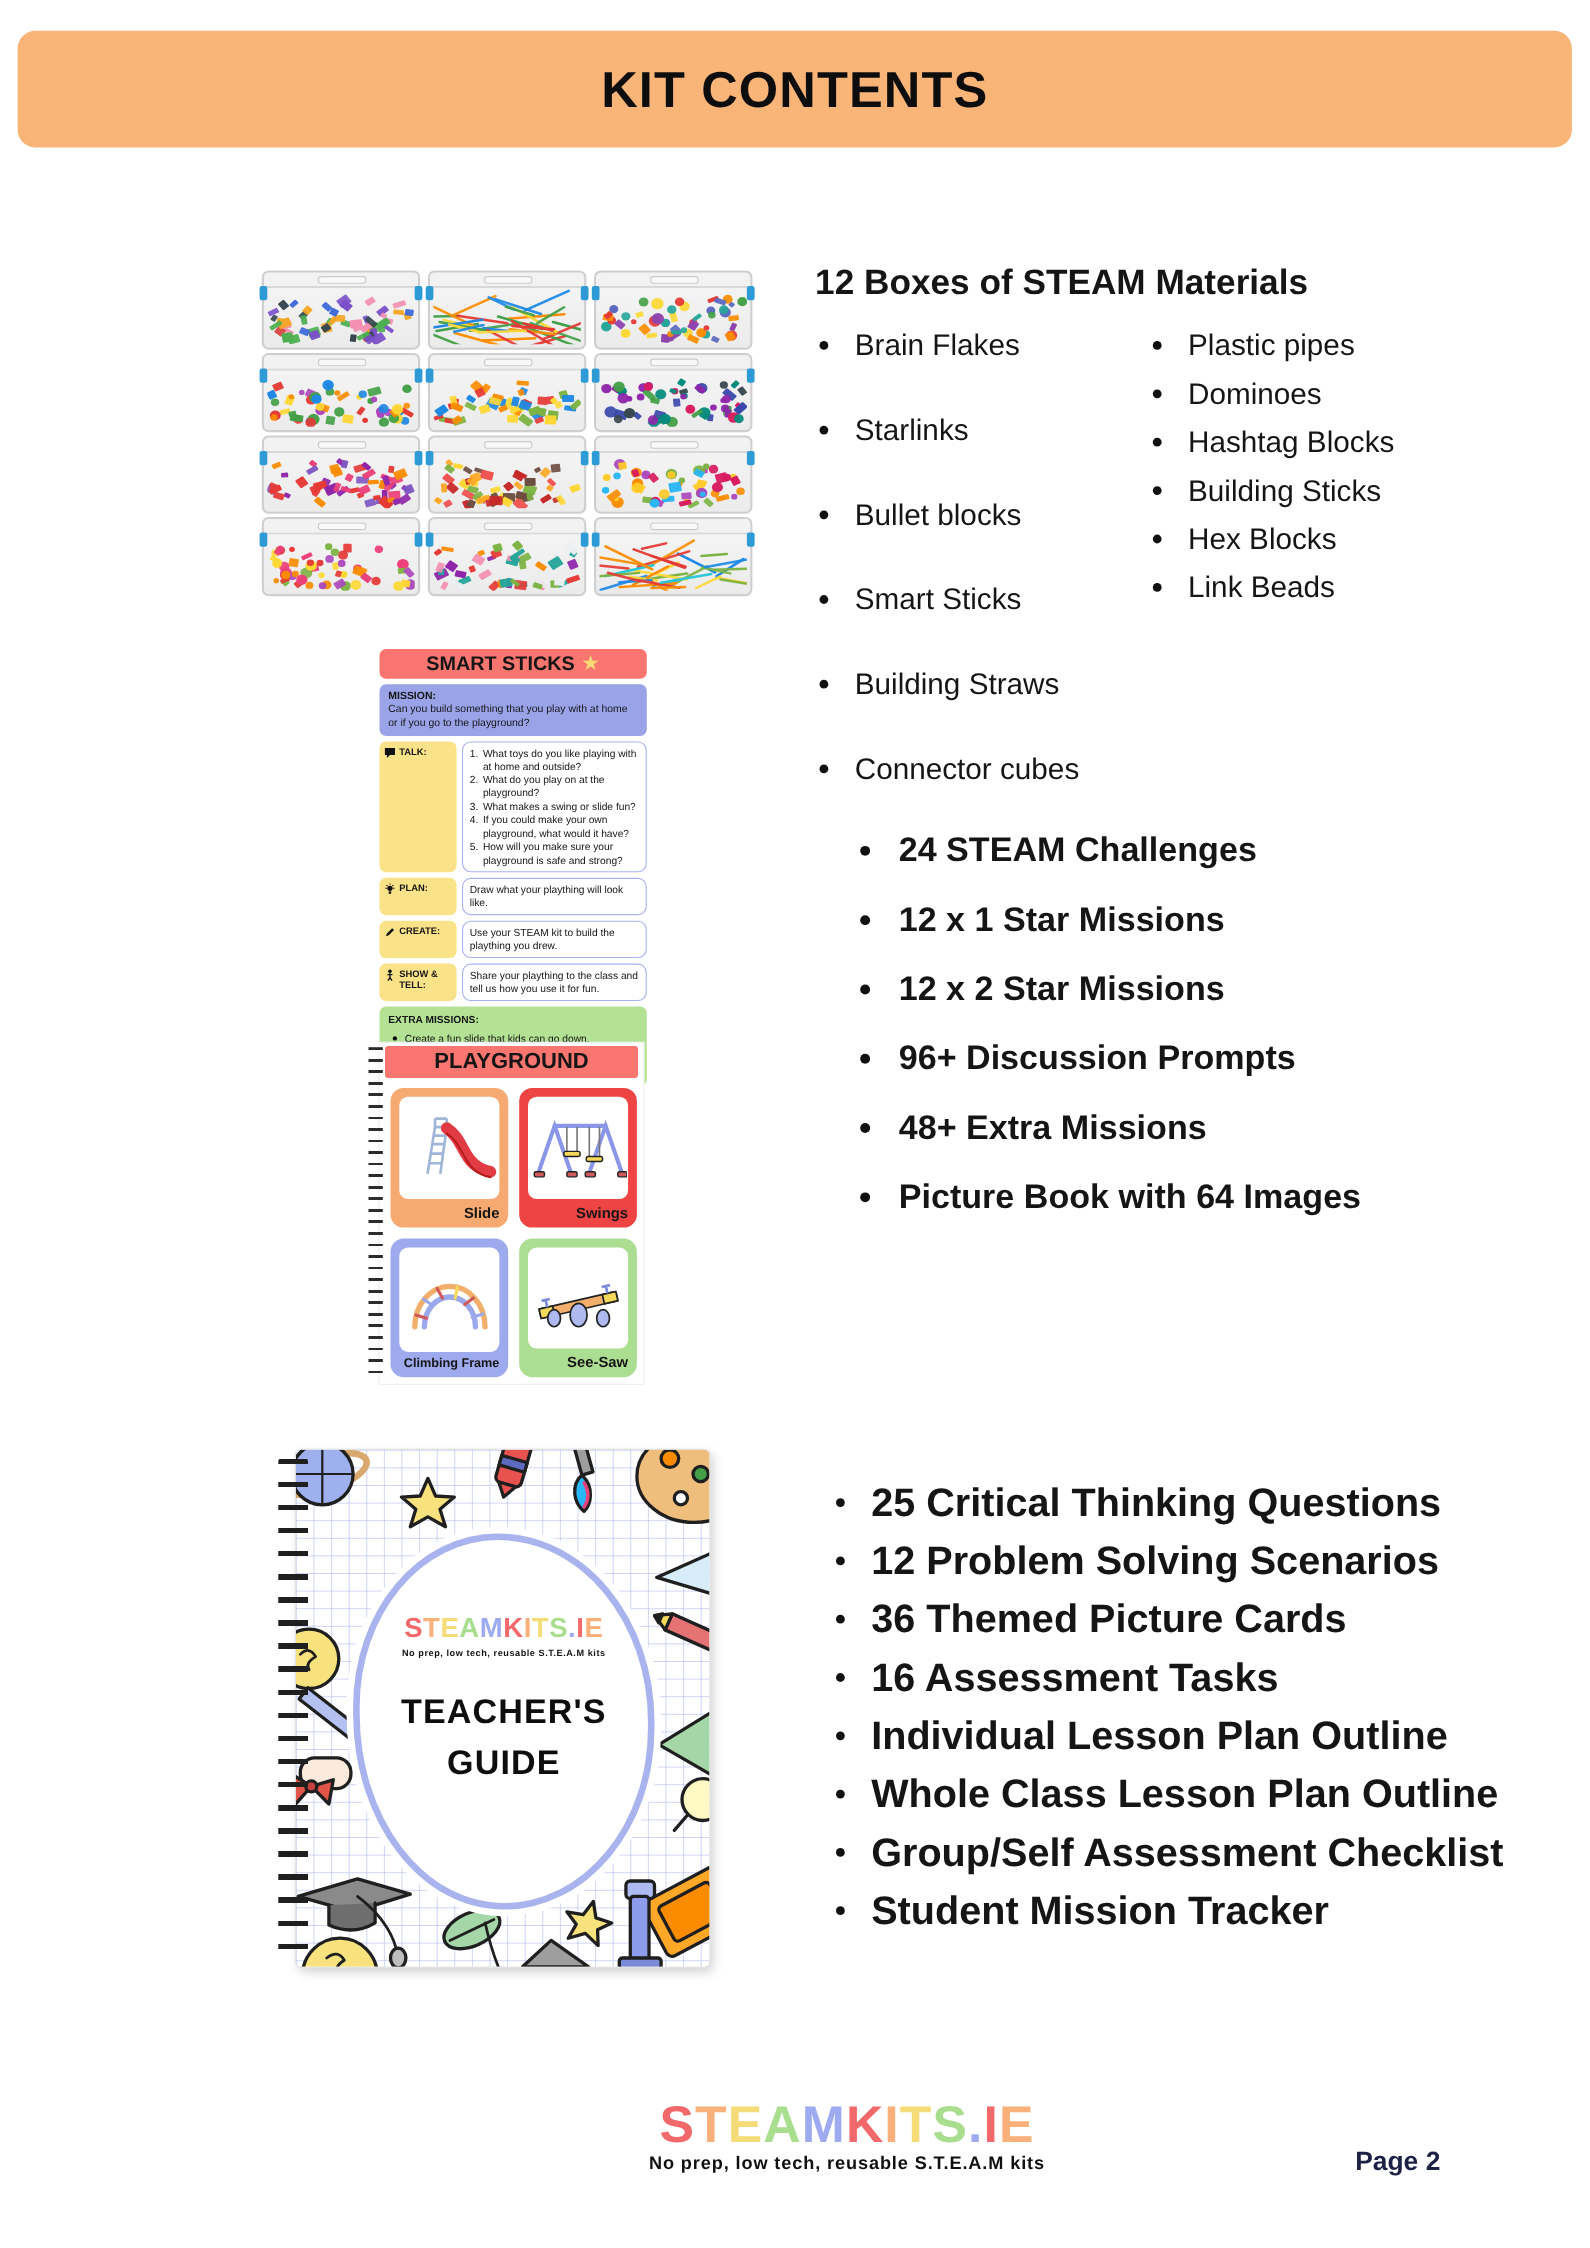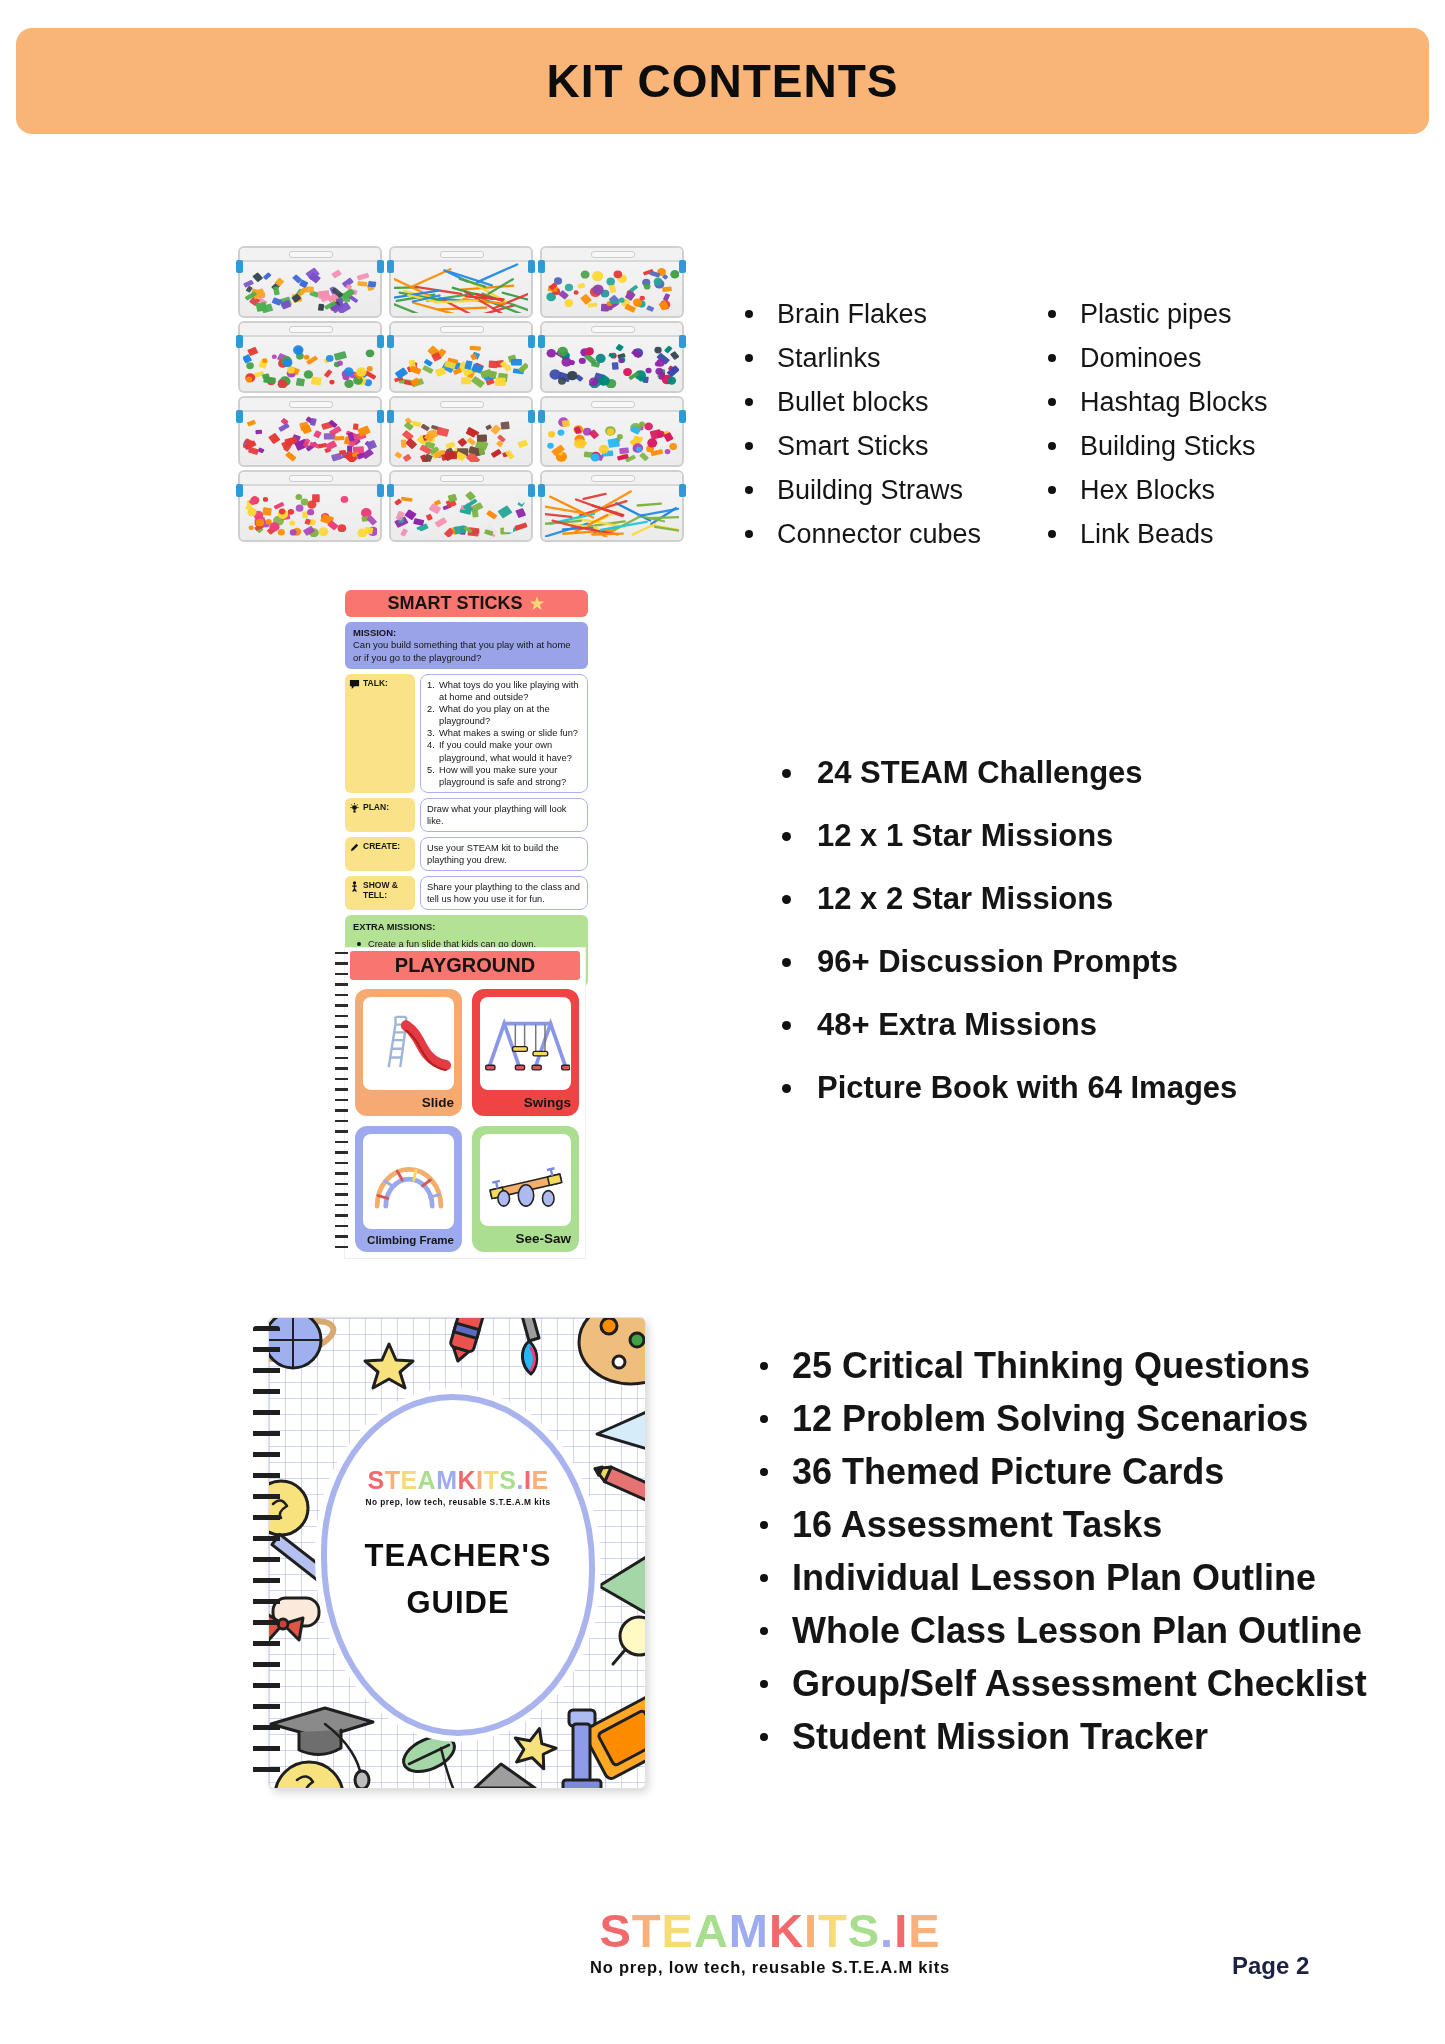--- a/index.html
+++ b/index.html
@@ -21,21 +21,21 @@
                border-bottom:2px solid #d8d8d8;border-radius:4px 4px 0 0;}
   .kitbox .handle{position:absolute;left:50%;top:3px;width:42px;height:5px;margin-left:-21px;
                   border:1.5px solid #cccccc;border-radius:3px;background:#f8f8f8;}
   .kitbox .clip{position:absolute;top:12px;width:7px;height:13px;background:#2E9BD6;border-radius:2px;}
   .kitbox .clip.l{left:-4px;} .kitbox .clip.r{right:-4px;}
   .kitbox svg{position:absolute;left:3px;right:3px;top:14px;bottom:3px;width:calc(100% - 6px);height:calc(100% - 17px);}
 
   
   .s1-heading{position:absolute;left:741px;top:238px;font-size:32px;font-weight:700;}
   .mat-col{position:absolute;top:292px;display:flex;flex-direction:column;}
-  .mat-col.c1{left:745px;} .mat-col.c2{left:1048px;}
+  .mat-col.c1{left:745px;gap:33px;} .mat-col.c2{left:1048px;}
   .mat-col .li{height:44px;display:flex;align-items:center;font-size:27px;font-weight:500;}
   .mat-col .dot{width:8px;height:8px;border-radius:50%;background:#111;margin-right:24px;flex:none;}
 
   
   .smart{position:absolute;left:345px;top:590px;width:243px;display:flex;flex-direction:column;gap:5px;}
   .smart .hdr{height:27px;background:#F8766F;border-radius:6px;display:flex;align-items:center;
               justify-content:center;gap:6px;font-size:18px;font-weight:700;}
   .smart .hdr .star{color:#F9D976;font-size:19px;line-height:1;}
   .smart .mission{background:#9AA3E8;border-radius:6px;padding:5px 8px;font-size:9.5px;line-height:1.3;}
   .smart .mission .mlab{font-weight:700;}
@@ -791,20 +791,21 @@
           <rect x="88.36510319449008" y="48.37692656416684" width="28.2534498590976" height="2.6" rx="1.3" transform="rotate(-27.600476865191013 102.49182812403888 48.37692656416684)" fill="#FDD835" opacity="0.9203912591561675"></rect>
           <rect x="-3.9480481995269656" y="40.274046101264005" width="42.63717054761946" height="2.6" rx="1.3" transform="rotate(-5.157907197717577 17.370537074282765 40.274046101264005)" fill="#7CB342" opacity="0.9746252973331139"></rect>
           <rect x="98.00149227282964" y="27.17066935390379" width="57.35828476632014" height="2.6" rx="1.3" transform="rotate(-11.33350748801604 126.6806346559897 27.17066935390379)" fill="#1E88E5" opacity="0.9115050421096385"></rect>
           <rect x="1.91040440951474" y="23.029896406042" width="53.1033294047229" height="2.6" rx="1.3" transform="rotate(27.998365696985275 28.46206911187619 23.029896406042)" fill="#FB8C00" opacity="0.9622305895434693"></rect>
           <rect x="6.411186514655128" y="42.80092584785221" width="34.50822306750342" height="2.6" rx="1.3" transform="rotate(16.220820103771985 23.66529804840684 42.80092584785221)" fill="#E53935" opacity="0.908544173417613"></rect>
           <rect x="48.06101486762054" y="53.640773897754315" width="34.4742113458924" height="2.6" rx="1.3" transform="rotate(-1.738481621723622 65.29812054056674 53.640773897754315)" fill="#FB8C00" opacity="0.9355362239992246"></rect>
         </svg>
       </div>
     </div>
 
+  <div class="s1-heading">12 Boxes of STEAM Materials</div>
   <div class="mat-col c1">
       <div class="li">
         <span class="dot"></span>
         <span class="txt">Brain Flakes</span>
       </div>
       <div class="li">
         <span class="dot"></span>
         <span class="txt">Starlinks</span>
       </div>
       <div class="li">

